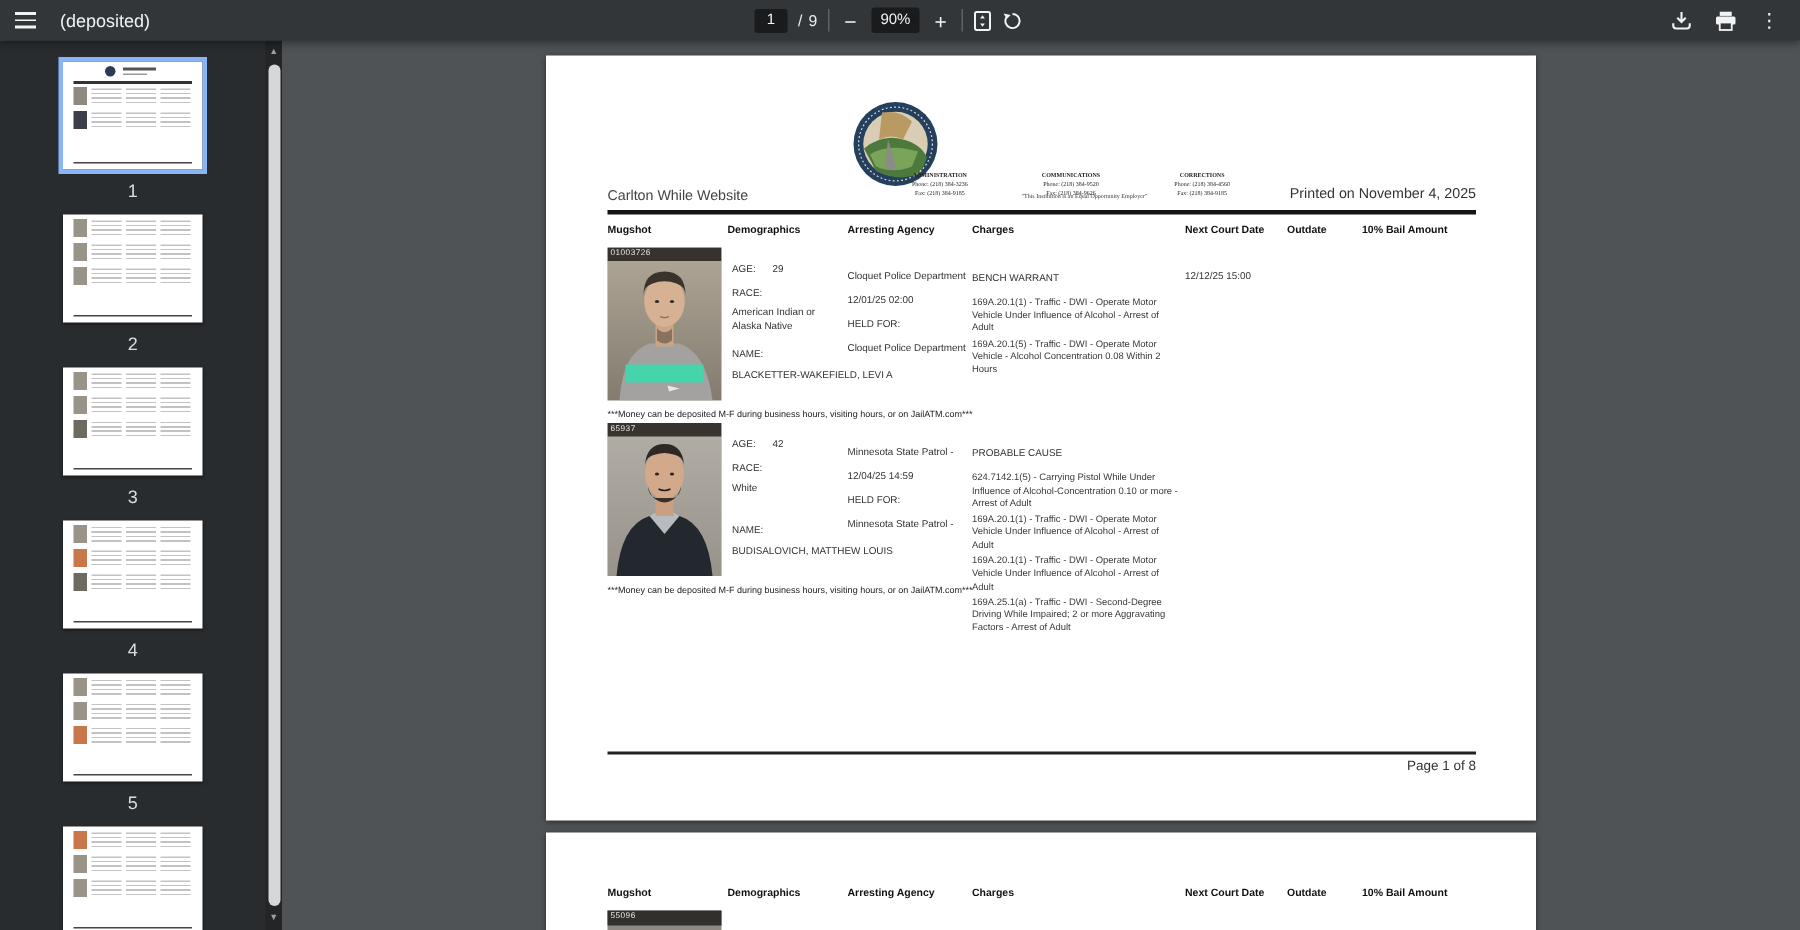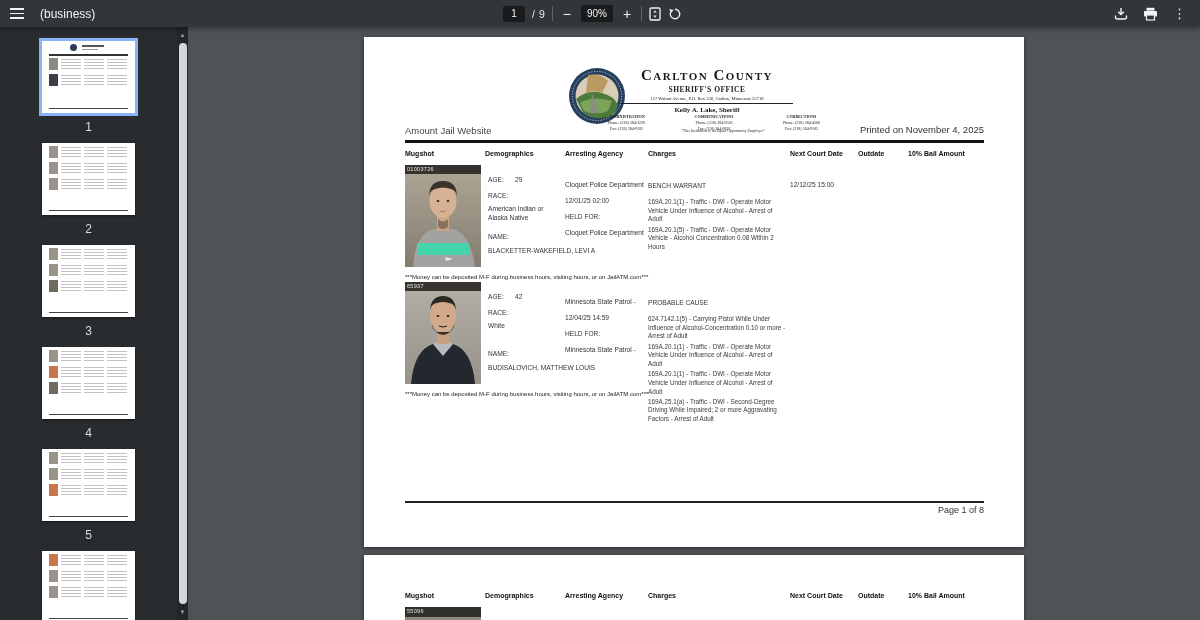--- a/index.html
+++ b/index.html
@@ -124,21 +124,21 @@
 
   <div class="toolbar">
     <div class="tb-left">
       <div class="menu-btn">
         <span class="menu-glyph">
           <span class="bar"></span>
             <span class="bar"></span>
             <span class="bar"></span>
         </span>
       </div>
-      <span class="doc-title">(business)</span>
+      <span class="doc-title">(deposited)</span>
     </div>
 
     <div class="page-controls">
       <input class="page-input" value="1" style="">
       <span class="page-of">
         <span>/</span>
         <span>9</span>
       </span>
       <span class="tb-sep"></span>
       <button class="tb-btn">−</button>
@@ -339,46 +339,40 @@
         <svg width="58" height="58" viewBox="0 0 58 58">
           <circle cx="29" cy="29" r="28" fill="#24405e"></circle>
           <circle cx="29" cy="29" r="21.5" fill="#d9ceb5"></circle>
           <path d="M8 32 Q20 22 34 26 Q46 29 50 38 L46 48 Q32 55 16 47 Z" fill="#4d7a3c"></path>
           <path d="M12 36 Q24 28 44 34 L40 44 Q28 49 16 44 Z" fill="#7aa45a"></path>
           <path d="M20 8 Q32 6 40 14 L34 26 Q26 22 18 26 Z" fill="#b99a62"></path>
           <path d="M24 26 L30 46 L22 46 Z" fill="#8c8c85"></path>
           <circle cx="29" cy="29" r="24.6" fill="none" stroke="#e8e2d2" stroke-width="0.8" stroke-dasharray="1.2 1.6"></circle>
         </svg>
       </div>
-      <div class="lh-text">
-        <div class="lh-county">Carlton County</div>
-        <div class="lh-office">SHERIFF'S OFFICE</div>
-        <div class="lh-addr">117 Walnut Avenue, P.O. Box 530, Carlton, Minnesota 55718</div>
-        <div class="lh-sheriff">Kelly A. Lake, Sheriff</div>
-      </div>
       <div class="lh-contacts">
         <div class="lh-col">
           <div class="lh-dept">ADMINISTRATION</div>
           <div>Phone: (218) 384-3236</div>
           <div>Fax: (218) 384-9185</div>
         </div>
         <div class="lh-col">
           <div class="lh-dept">COMMUNICATIONS</div>
           <div>Phone: (218) 384-9520</div>
           <div>Fax: (218) 384-9626</div>
         </div>
         <div class="lh-col">
           <div class="lh-dept">CORRECTIONS</div>
           <div>Phone: (218) 384-4560</div>
           <div>Fax: (218) 384-9185</div>
         </div>
       </div>
       <div class="lh-motto">"This Institution is an Equal Opportunity Employer"</div>
 
-      <div class="site-label">Amount Jail Website</div>
+      <div class="site-label">Carlton While Website</div>
       <div class="printed-on">Printed on November 4, 2025</div>
       <div class="thick-rule"></div>
 
       <div class="col-head ch-0">Mugshot</div>
       <div class="col-head ch-1">Demographics</div>
       <div class="col-head ch-2">Arresting Agency</div>
       <div class="col-head ch-3">Charges</div>
       <div class="col-head ch-4">Next Court Date</div>
       <div class="col-head ch-5">Outdate</div>
       <div class="col-head ch-6">10% Bail Amount</div>

